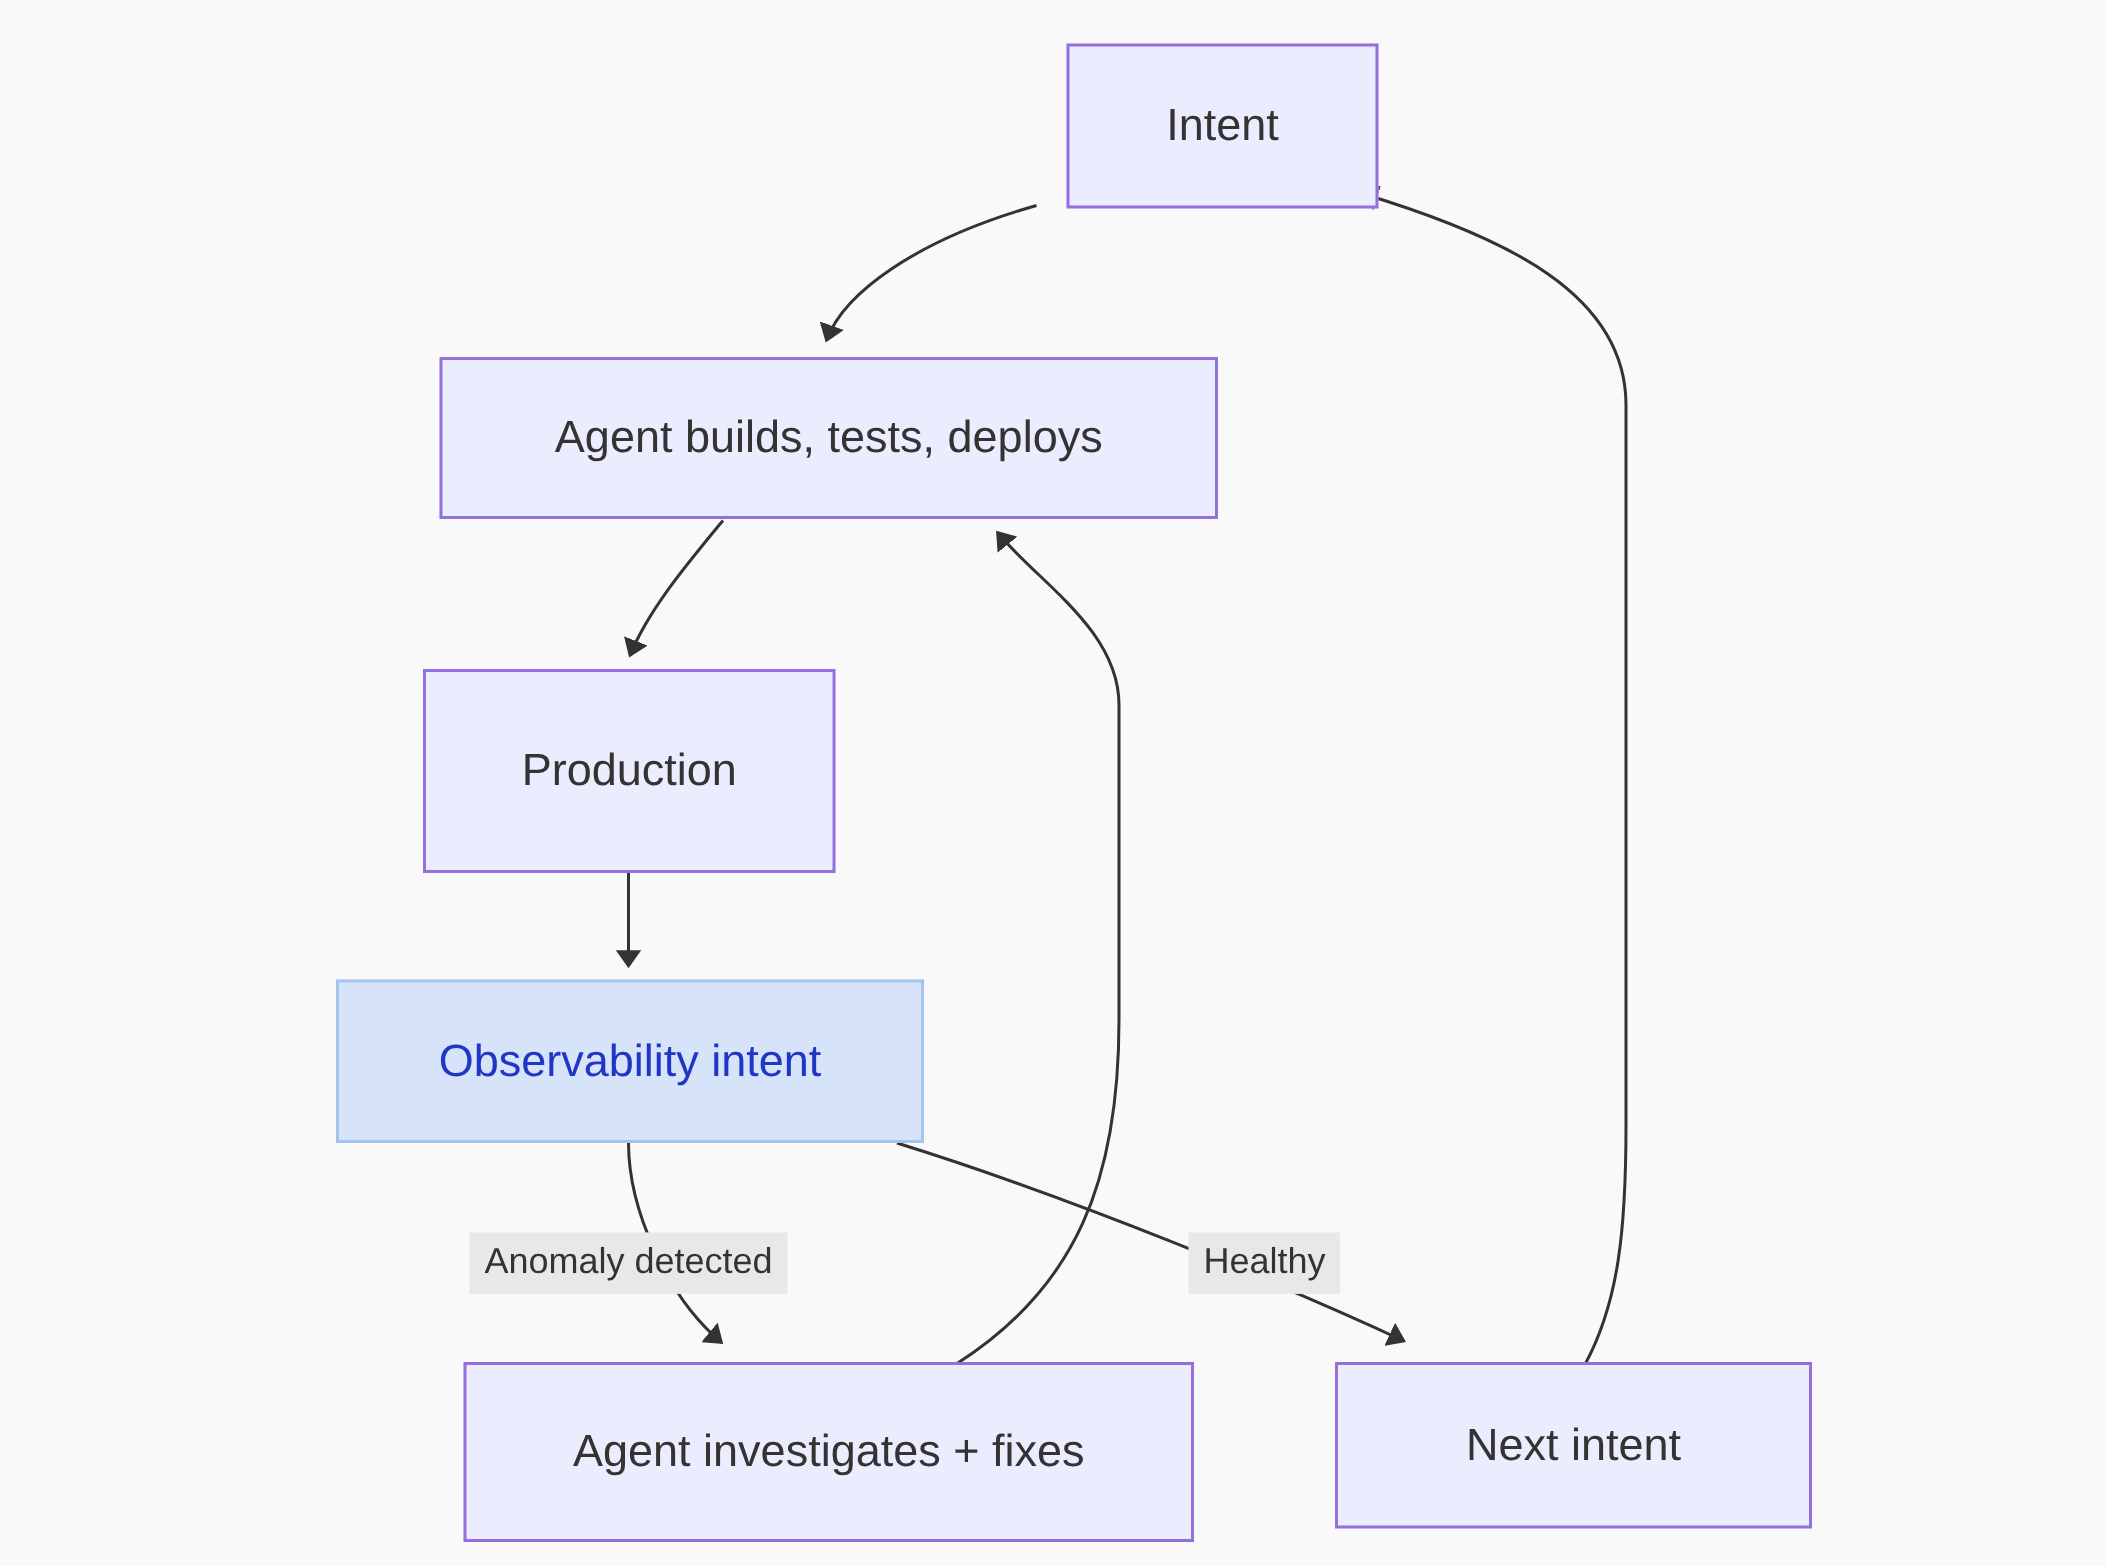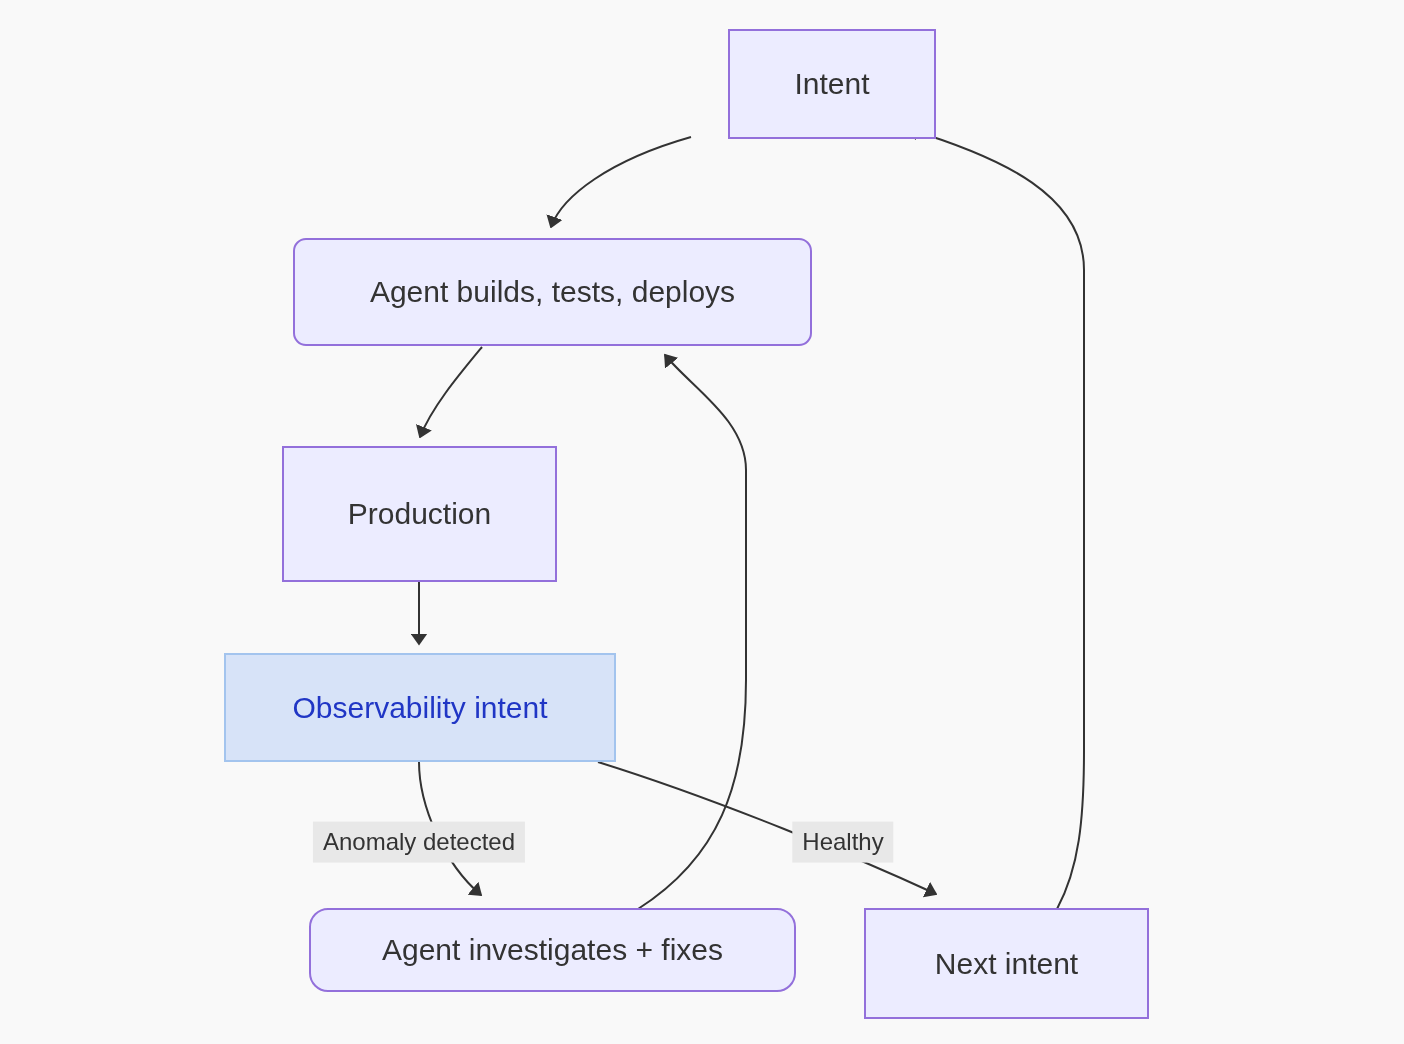--- a/index.html
+++ b/index.html
@@ -35,26 +35,26 @@
     color: var(--node-text, #333333);
     font-size: 30px;
     line-height: 1.2;
     z-index: 3;
   }
   .node.highlight {
     background: var(--highlight-fill, #d7e3f8);
     border: 2px solid var(--highlight-border, #a3c4ee);
     color: var(--highlight-text, #2036c5);
   }
-  .node-intent        { left: 728px; top: 29px;  width: 208px; height: 110px; }
-  .node-builds        { left: 293px; top: 238px; width: 519px; height: 108px; border-radius: 13px; }
+  .node-intent        { left: 711px; top: 29px;  width: 208px; height: 110px; }
+  .node-builds        { left: 293px; top: 238px; width: 519px; height: 108px; }
   .node-production    { left: 282px; top: 446px; width: 275px; height: 136px; }
   .node-observability { left: 224px; top: 653px; width: 392px; height: 109px; }
-  .node-investigates  { left: 309px; top: 908px; width: 487px; height: 84px; border-radius: 19px; }
-  .node-next          { left: 864px; top: 908px; width: 285px; height: 111px; }
+  .node-investigates  { left: 309px; top: 908px; width: 487px; height: 120px; }
+  .node-next          { left: 890px; top: 908px; width: 318px; height: 111px; }
   .edge-label {
     position: absolute;
     transform: translate(-50%, -50%);
     background: var(--edge-label-bg, #e8e8e8);
     color: var(--edge-label-text, #333333);
     font-size: 24px;
     line-height: 1.2;
     padding: 6px 10px;
     white-space: nowrap;
     z-index: 2;

